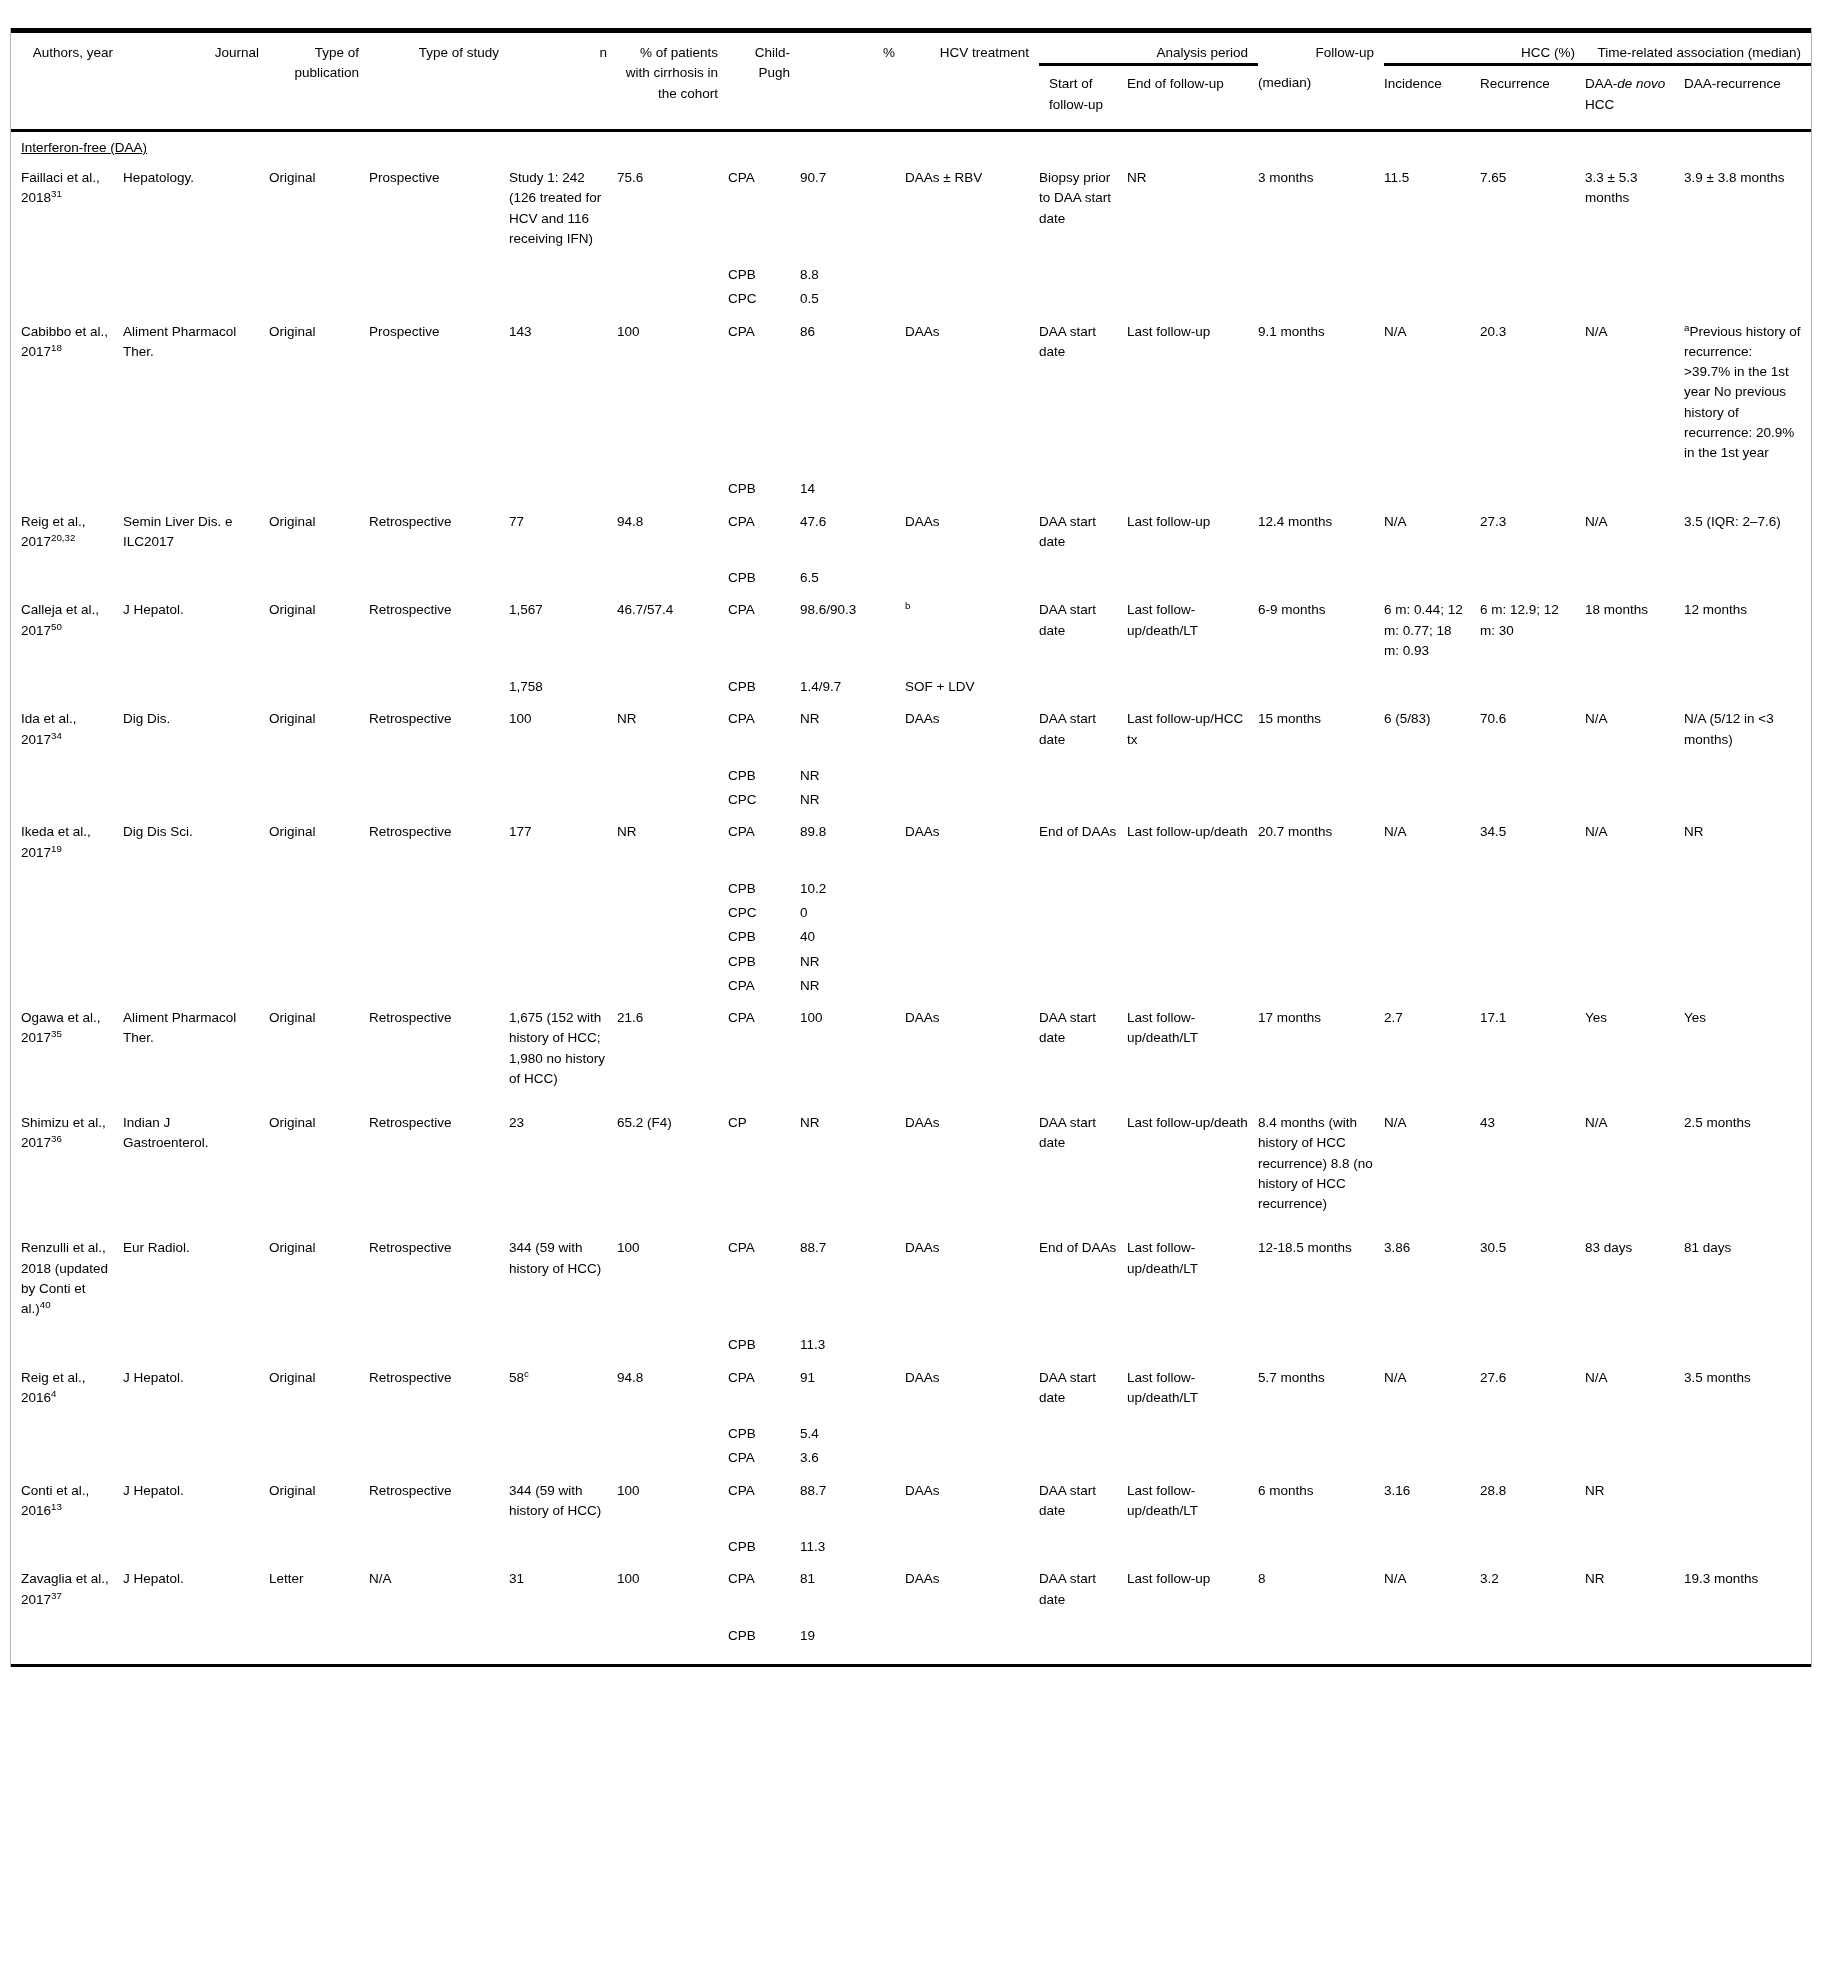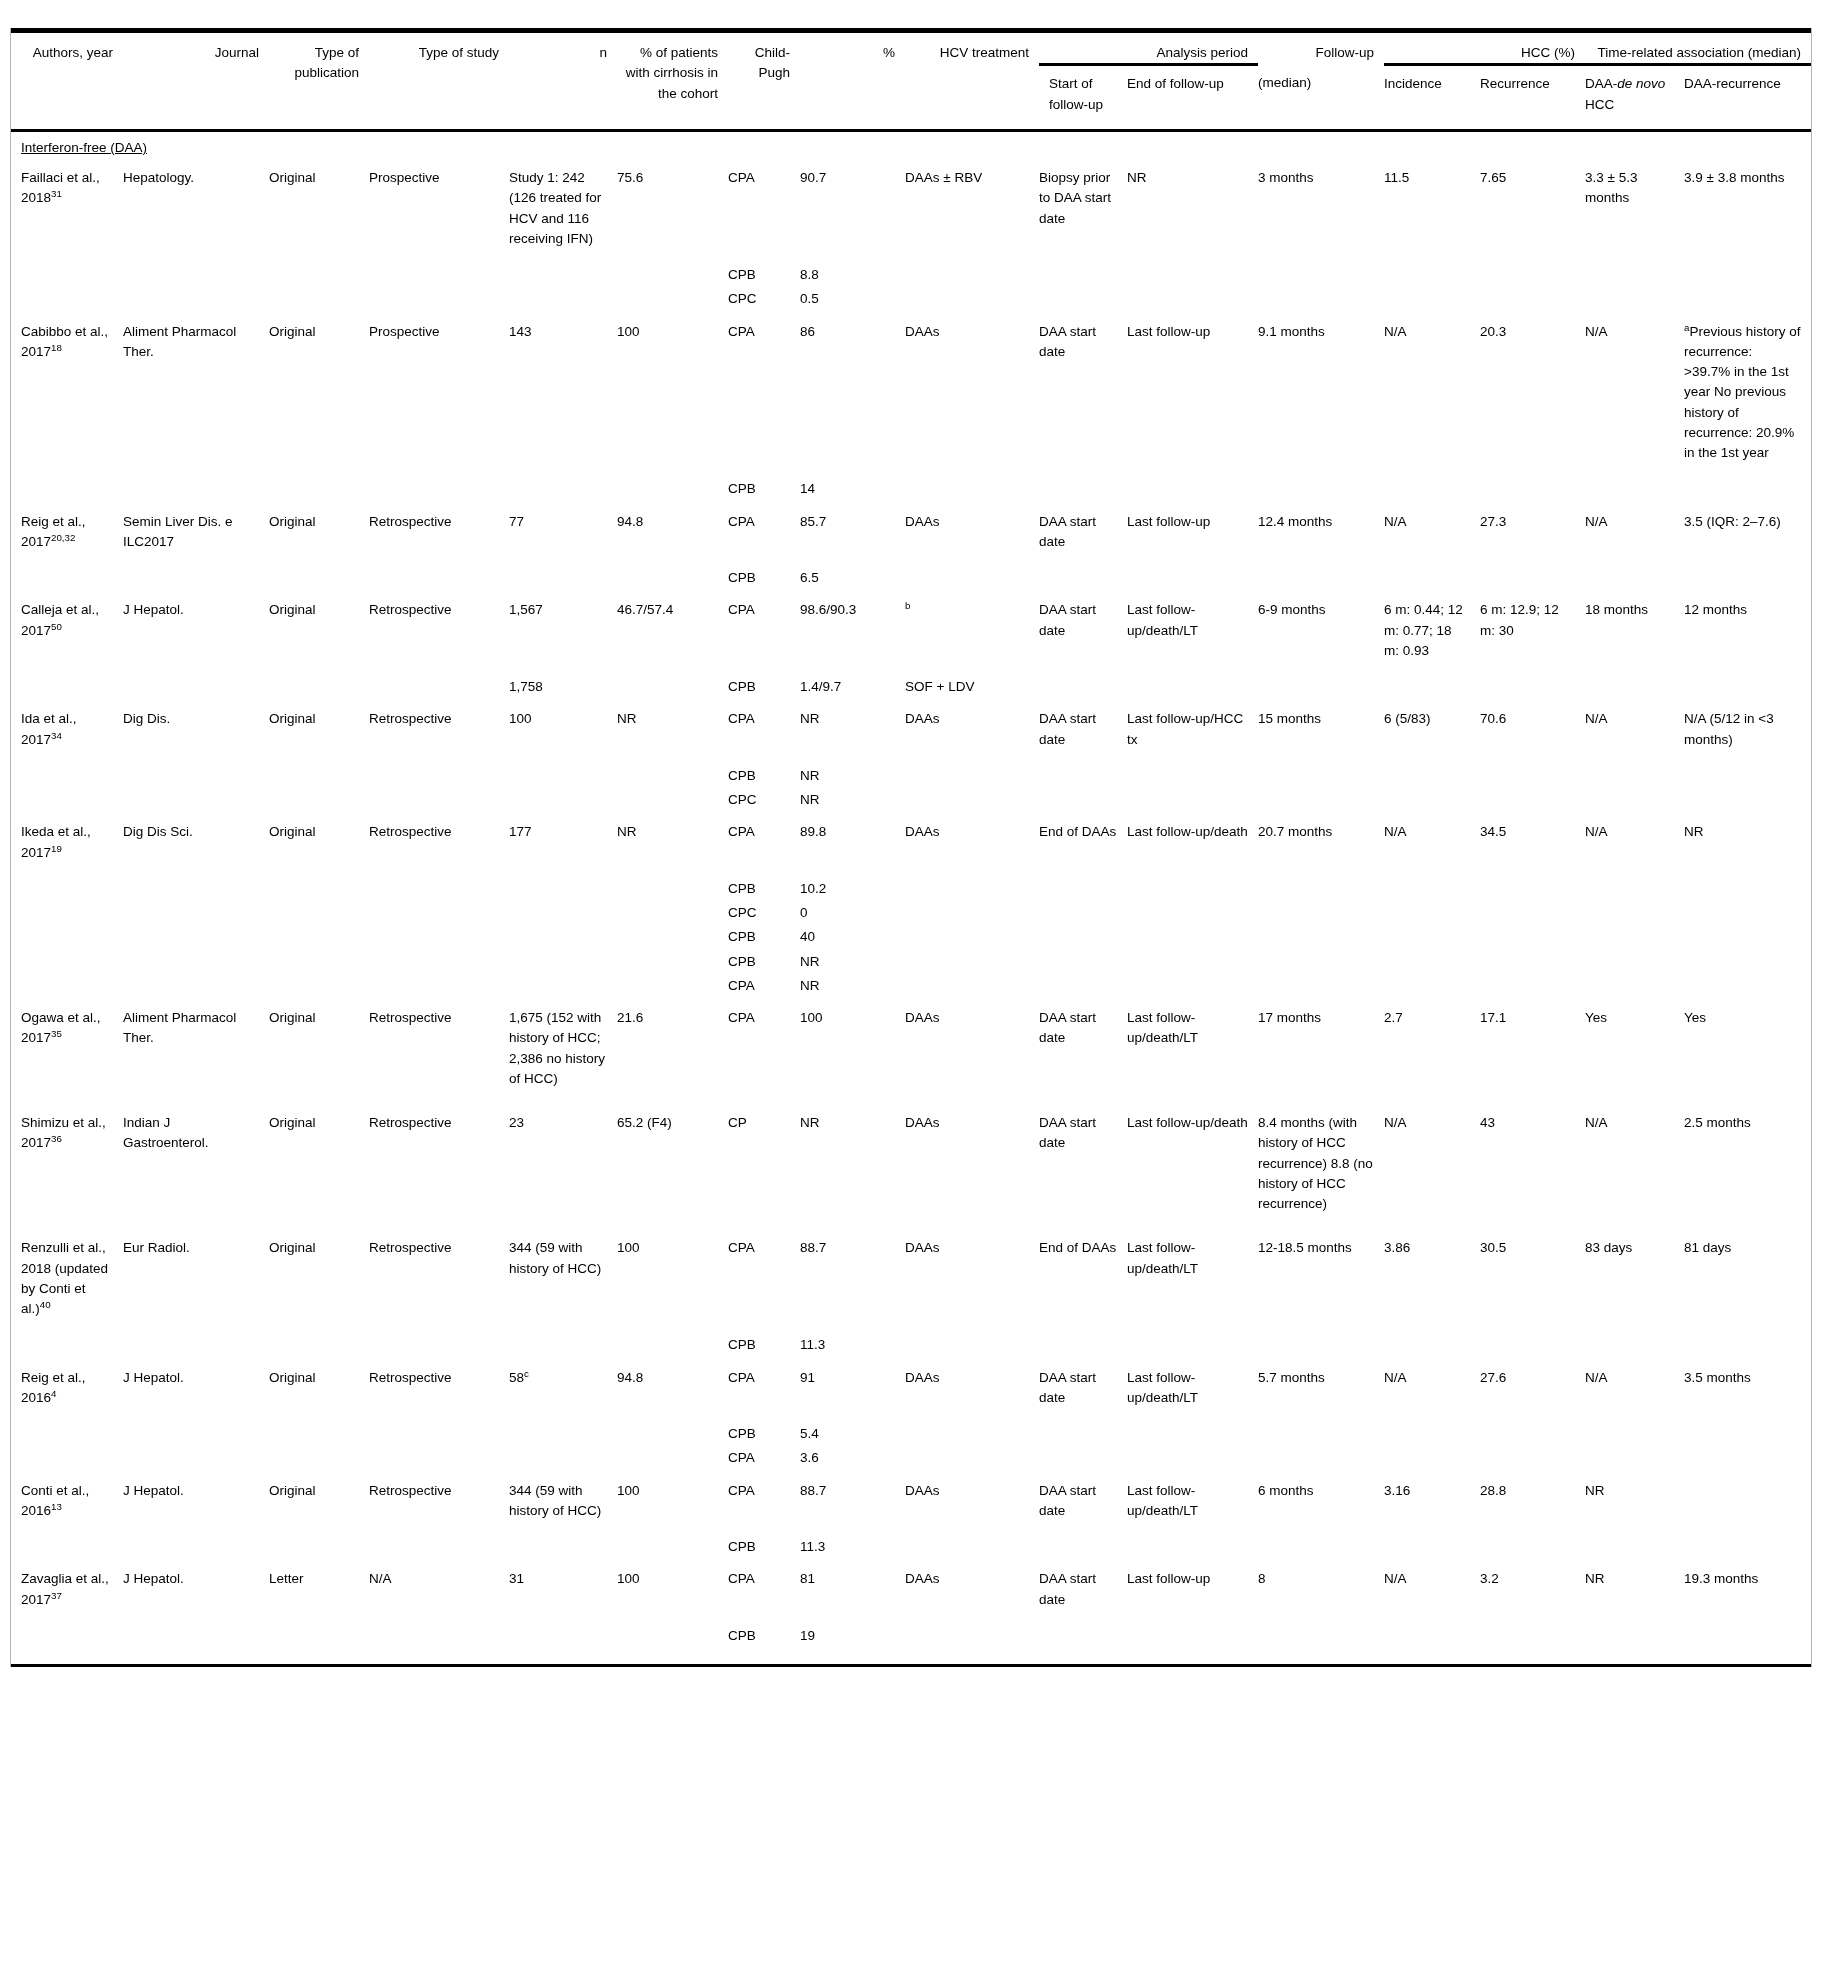--- a/index.html
+++ b/index.html
@@ -193,21 +193,21 @@
           <td class="sub"></td>
         </tr>
         <tr>
           <td class="main">Reig et al., 2017<sup>20,32</sup></td>
           <td class="main">Semin Liver Dis. e ILC2017</td>
           <td class="main">Original</td>
           <td class="main">Retrospective</td>
           <td class="main">77</td>
           <td class="main">94.8</td>
           <td class="main">CPA</td>
-          <td class="main">85.7</td>
+          <td class="main">47.6</td>
           <td class="main">DAAs</td>
           <td class="main">DAA start date</td>
           <td class="main">Last follow-up</td>
           <td class="main">12.4 months</td>
           <td class="main">N/A</td>
           <td class="main">27.3</td>
           <td class="main">N/A</td>
           <td class="main">3.5 (IQR: 2–7.6)</td>
         </tr>
         <tr>
@@ -424,21 +424,21 @@
           <td class="sub"></td>
           <td class="sub"></td>
           <td class="sub"></td>
           <td class="sub"></td>
         </tr>
         <tr>
           <td class="main">Ogawa et al., 2017<sup>35</sup></td>
           <td class="main">Aliment Pharmacol Ther.</td>
           <td class="main">Original</td>
           <td class="main">Retrospective</td>
-          <td class="main">1,675 (152 with history of HCC; 2,386 no history of HCC)</td>
+          <td class="main">1,675 (152 with history of HCC; 1,980 no history of HCC)</td>
           <td class="main">21.6</td>
           <td class="main">CPA</td>
           <td class="main">100</td>
           <td class="main">DAAs</td>
           <td class="main">DAA start date</td>
           <td class="main">Last follow-up/death/LT</td>
           <td class="main">17 months</td>
           <td class="main">2.7</td>
           <td class="main">17.1</td>
           <td class="main">Yes</td>

